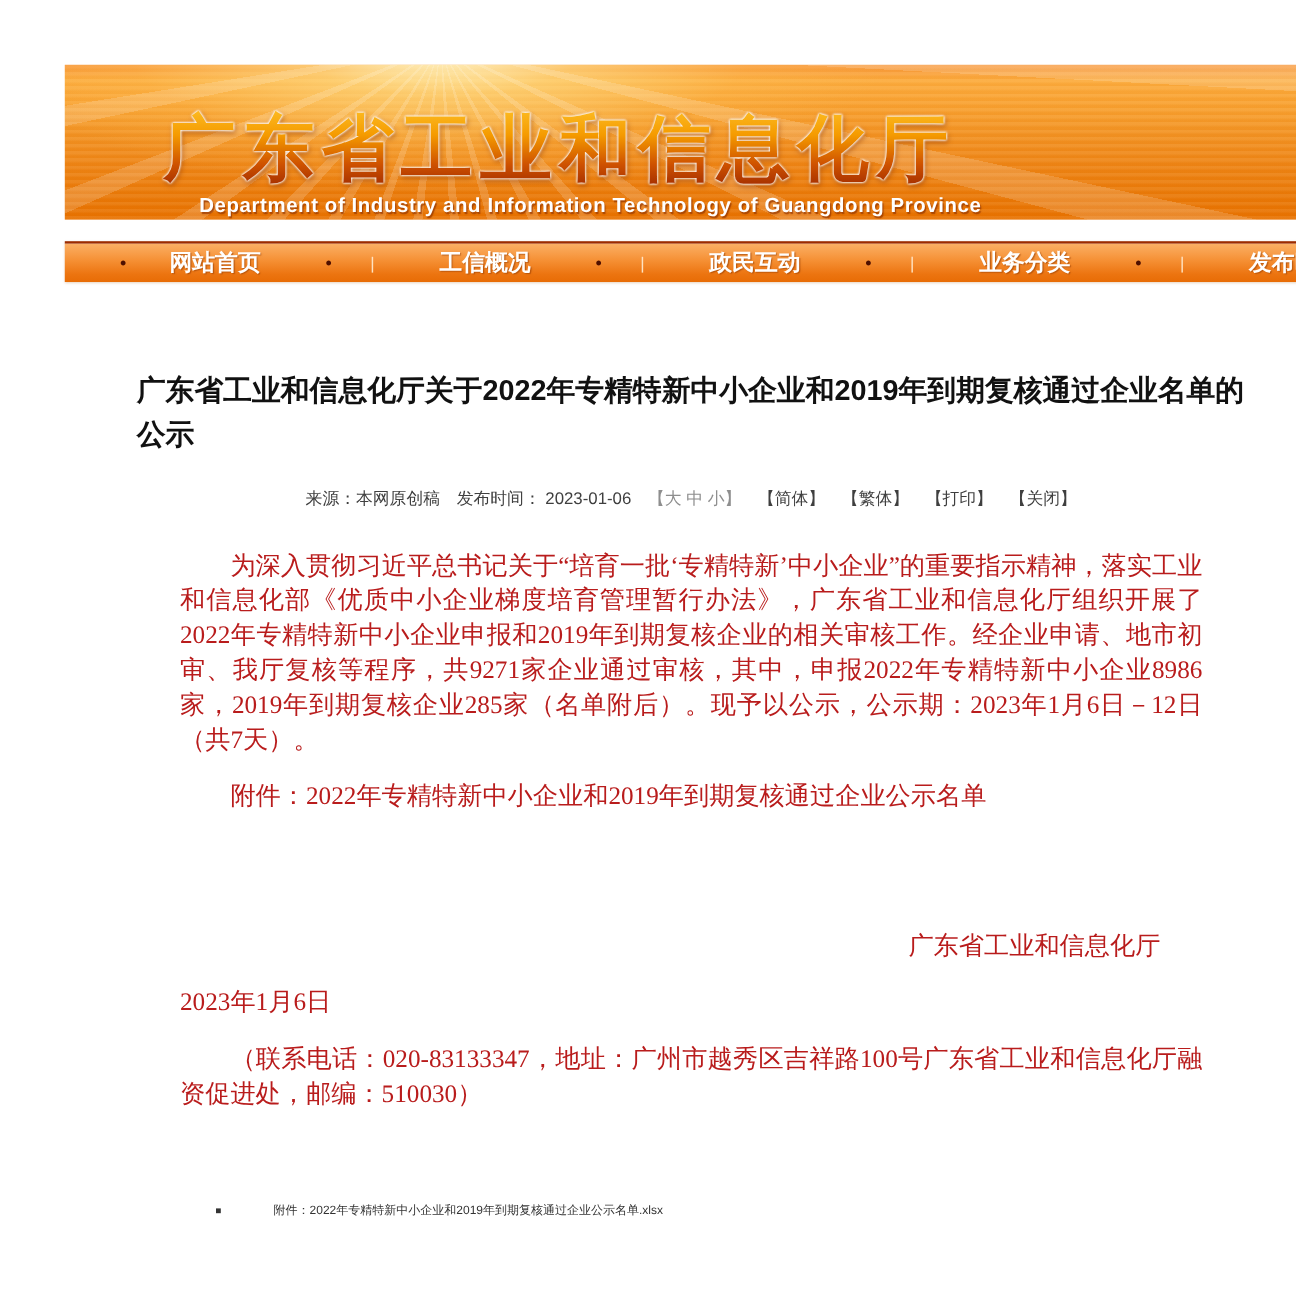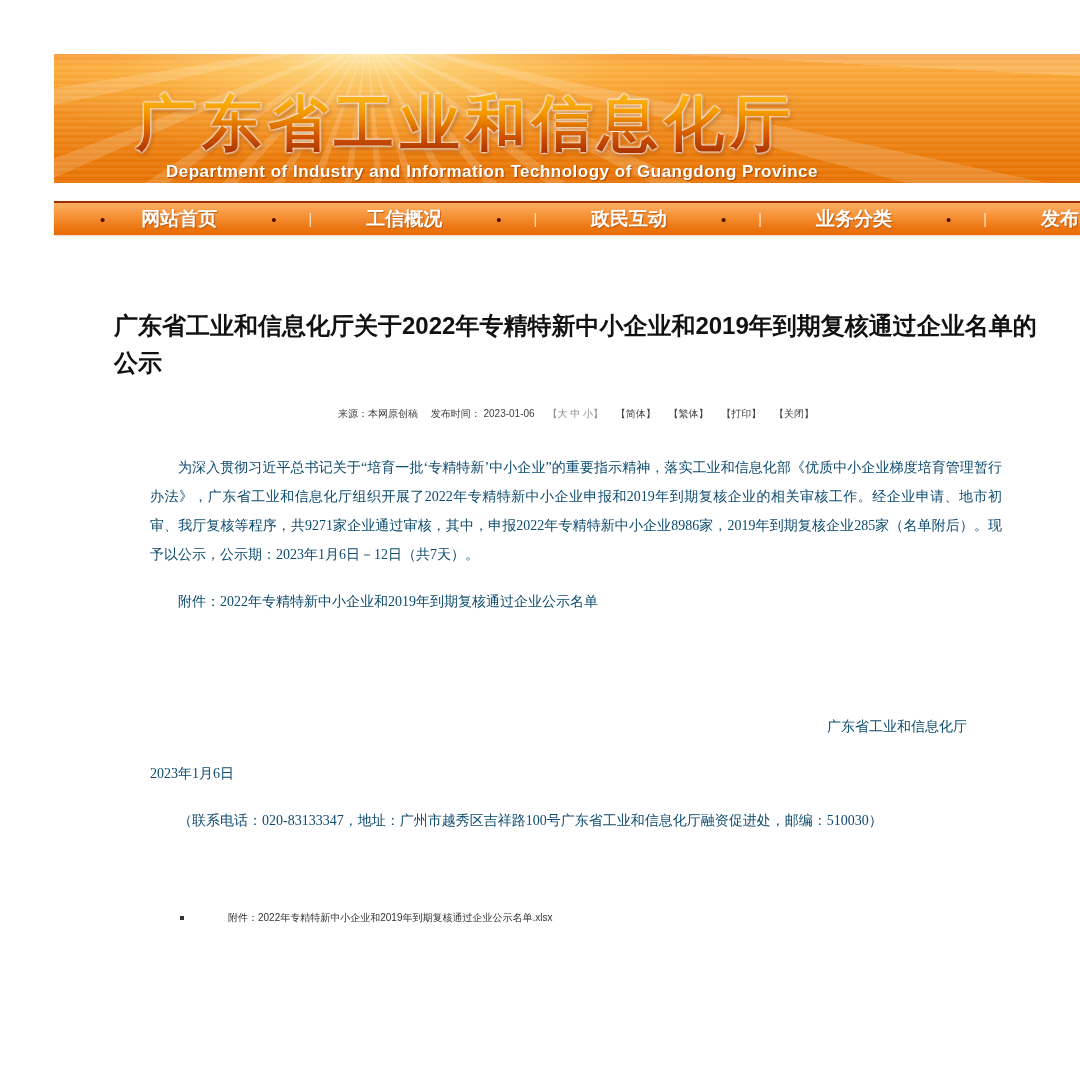--- a/index.html
+++ b/index.html
@@ -79,32 +79,32 @@
     font-size: 24px;
     line-height: 37px;
     font-weight: bold;
     color: #111111;
     font-family: "Liberation Sans", "DejaVu Sans", sans-serif;
   }
 
   .meta {
     margin-top: 26px;
     text-align: center;
-    font-size: 10px;
+    font-size: 14px;
     color: #3f3f3f;
   }
   .meta span { margin: 0 5px; }
   .meta .ctl { cursor: pointer; }
   .meta .dim { color: #8e8e8e; }
 
   .body-text {
     font-family: "Liberation Serif", "DejaVu Serif", serif;
-    font-size: 14px;
+    font-size: 21px;
     line-height: 29px;
-    color: #0c4a6e;
+    color: #b91c1c;
   }
   .para { text-indent: 2em; text-align: justify; }
   .p-first { margin-top: 32px; }
   .para + .para { margin-top: 10px; }
   .attachment-line { margin-top: 30px; }
   .sig-name { margin-top: 96px; text-align: right; padding-right: 35px; }
   .sig-date { margin-top: 13px; text-align: left; padding-right: 95px; }
   .contact { margin-top: 12px; }
 
   .related { margin-top: 58px; }

